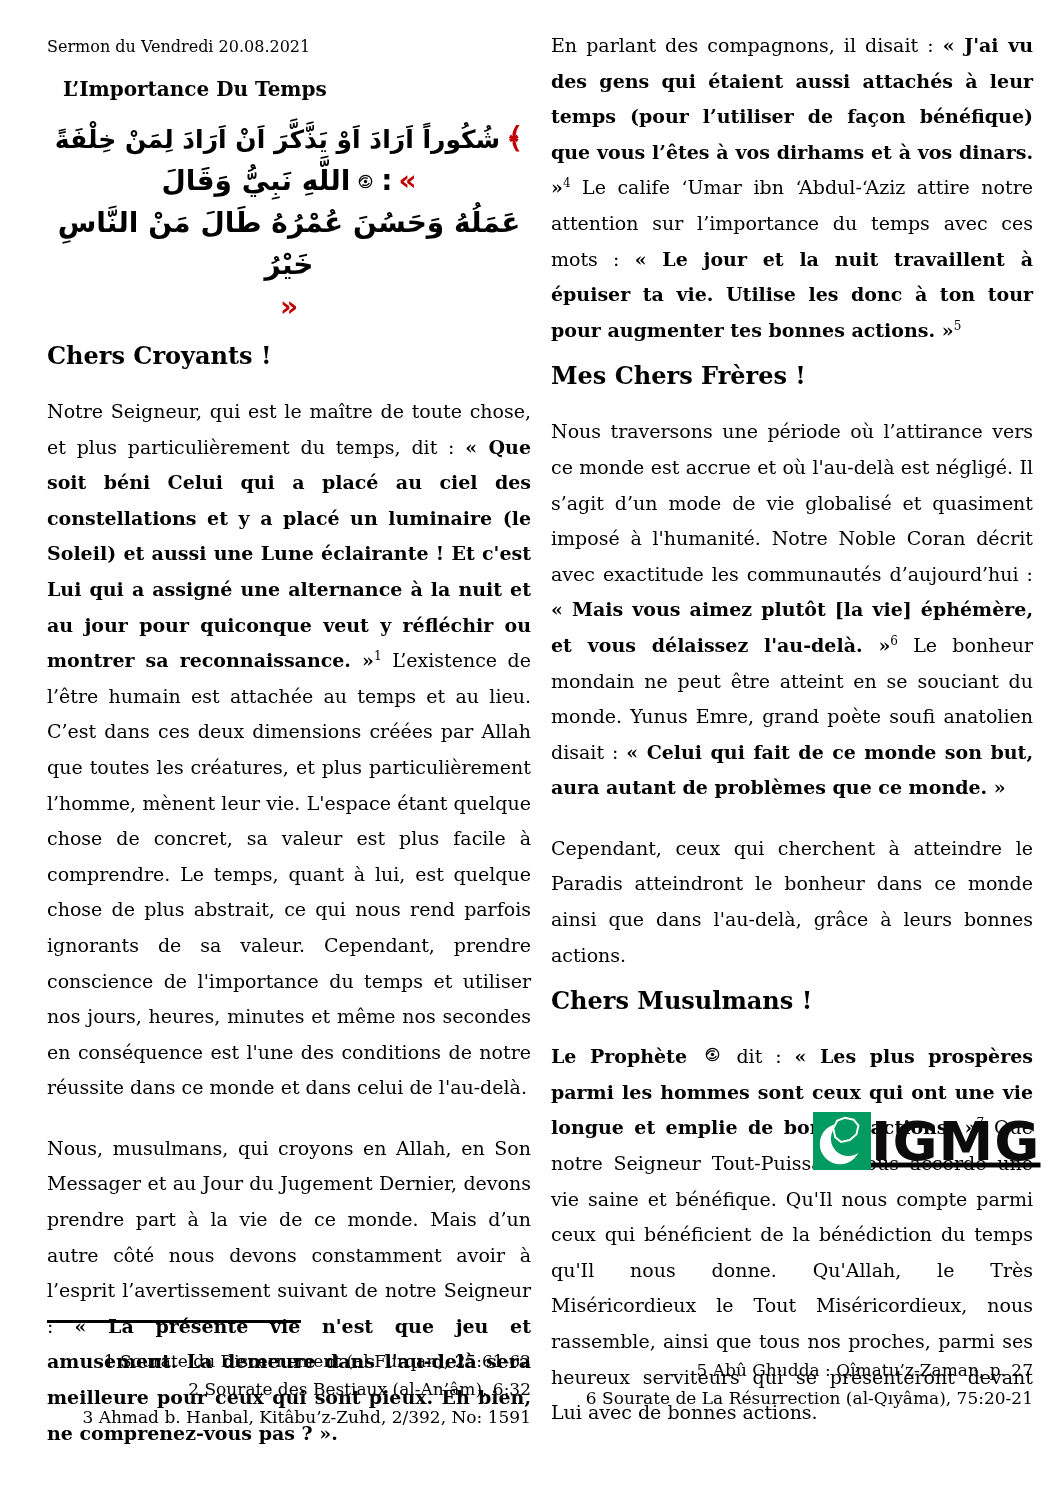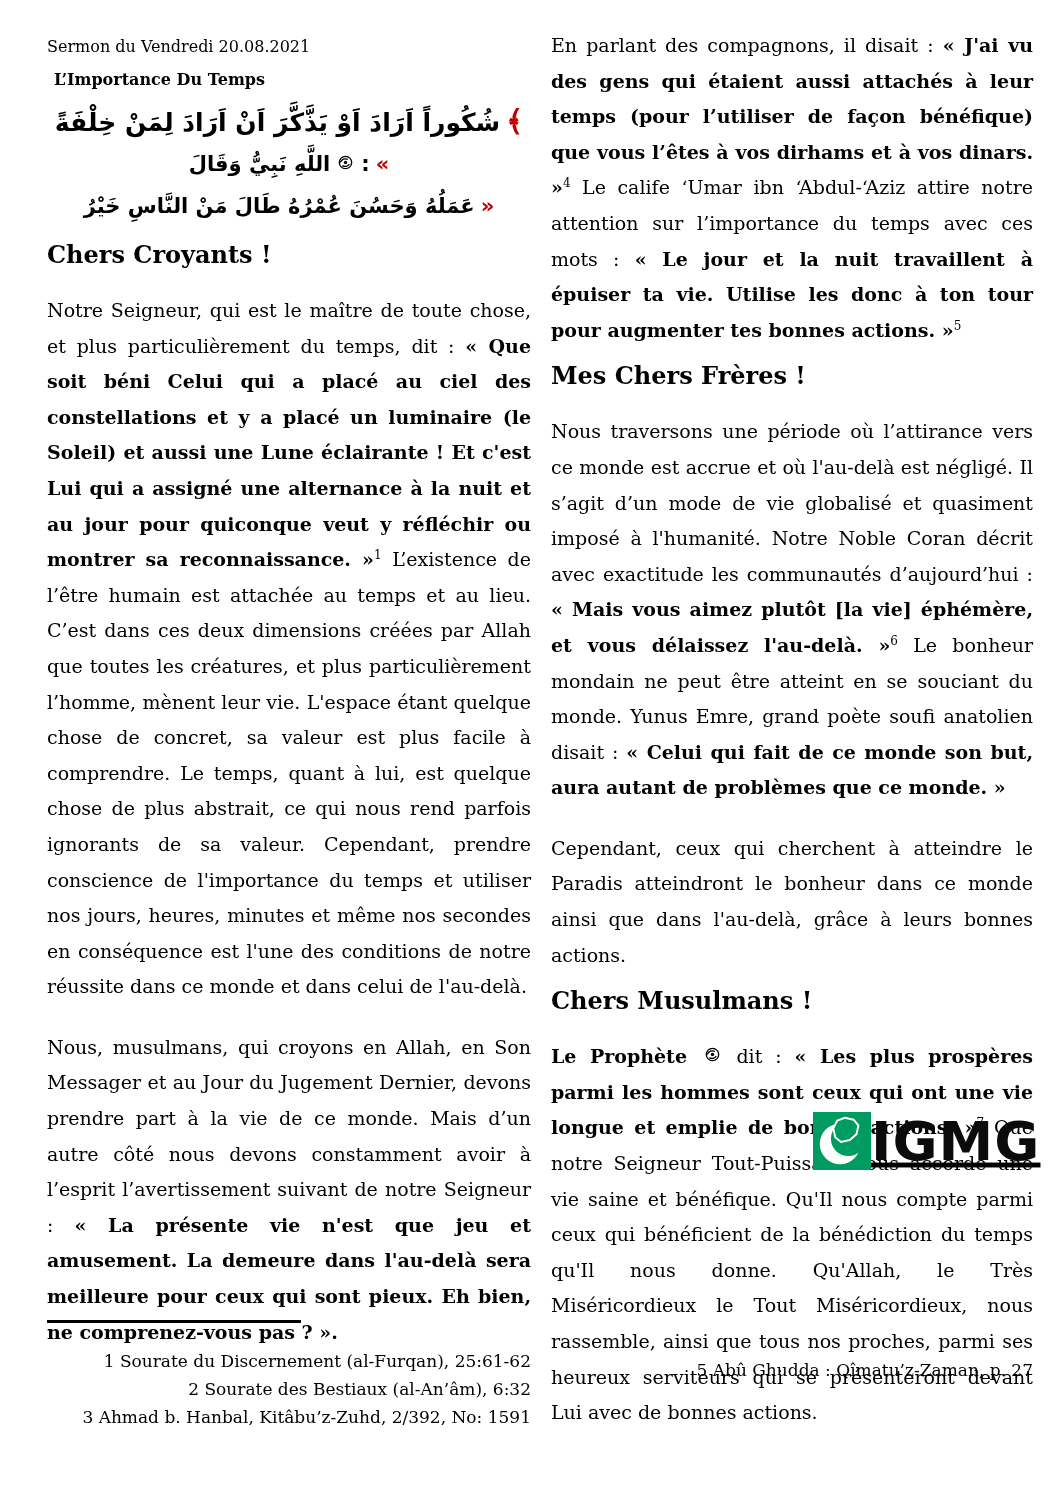--- a/index.html
+++ b/index.html
@@ -6,29 +6,29 @@
   body{
     width:1058px;height:1497px;position:relative;background:#ffffff;
     font-family:"DejaVu Serif","Liberation Serif",serif;color:#000;
     overflow:hidden;
   }
   .col{position:absolute;}
   .col-left{left:47px;top:34px;width:484px;}
   .col-right{left:551px;top:28px;width:482px;}
 
   .doc-date{font-size:16px;line-height:26px;margin:0;}
-  .doc-title{font-size:16px;line-height:26px;font-weight:bold;margin:7px;}
+  .doc-title{font-size:20px;line-height:26px;font-weight:bold;margin:16px;}
 
   .arabic-block{margin:8px 0 4px 0;}
   .ar-line{
     text-align:center;font-family:"DejaVu Sans","Liberation Sans",sans-serif;
     font-weight:bold;font-size:25px;line-height:40px;direction:ltr;
   }
   .ar-line span{display:inline-block;margin:0 3px;}
-  .ar-line.ar-hadith{font-size:21px;line-height:42px;text-decoration:underline;}
+  .ar-line.ar-hadith{font-size:28px;line-height:42px;text-decoration:underline;}
   .ar-line .red{color:#c00000;}
   .ar-line .orn{font-size:29px;}
 
   .heading{font-size:24px;line-height:26px;font-weight:bold;margin:15px 0 9px 0;}
   p.body{
     font-size:19px;line-height:35.6px;text-align:justify;margin:25px 0 12px 0;
   }
   p.body .b{font-weight:bold;}
   sup{font-size:12px;line-height:0;}
 
@@ -104,14 +104,15 @@
   <div>
       <div class="fn-item">1 Sourate du Discernement (al-Furqan), 25:61-62</div>
       <div class="fn-item">2 Sourate des Bestiaux (al-An’âm), 6:32</div>
       <div class="fn-item">3 Ahmad b. Hanbal, Kitâbu’z-Zuhd, 2/392, No: 1591</div>
     </div>
 </div>
 
 <div class="fn-right">
   <div>
       <div class="fn-item">5 Abû Ghudda : Qîmatu’z-Zaman, p. 27</div>
+      <div class="fn-item">6 Sourate de La Résurrection (al-Qıyâma), 75:20-21</div>
     </div>
 </div>
 
 </body></html>

